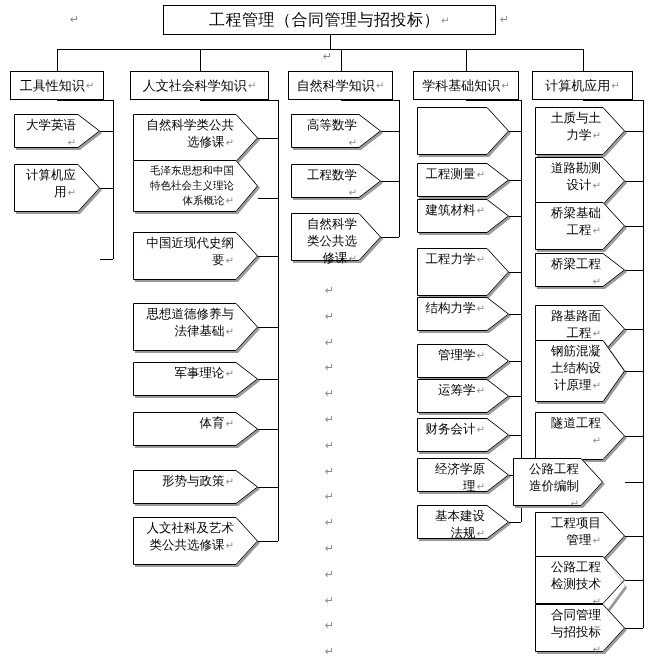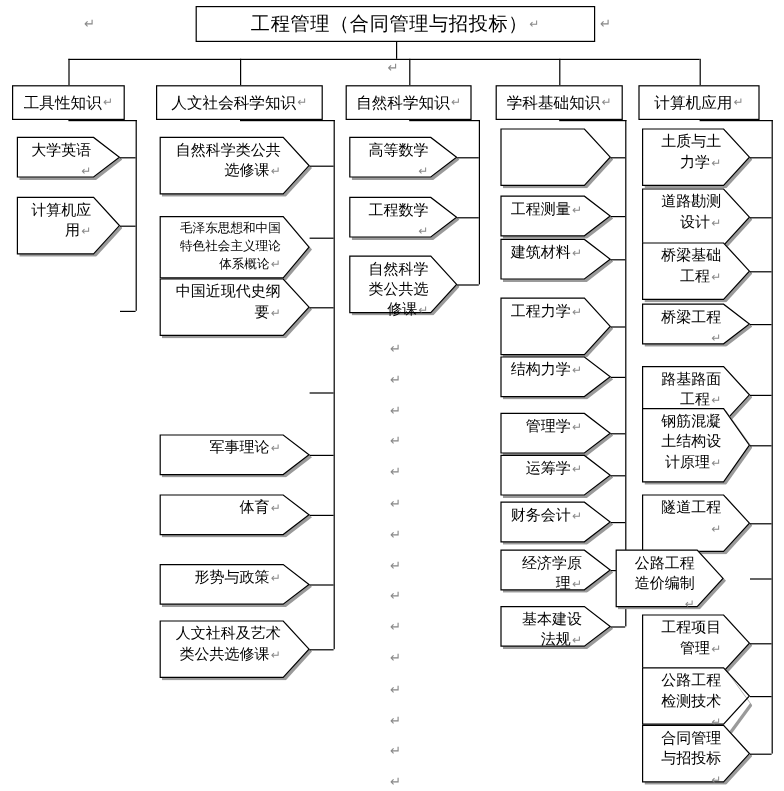--- a/index.html
+++ b/index.html
@@ -149,38 +149,46 @@
     <div class="line-h" style="left: 200px; top: 100px; width: 79px;"></div>
     <div class="penta" style="left: 133px; top: 114px; width: 125px; height: 48px;">
       <div class="shadow"></div>
       <div class="body"></div>
       <svg class="outline" width="128" height="51">
         <polygon points="0.5,0.5 103,0.5 124.5,24 103,47.5 0.5,47.5" fill="none" stroke="#000000" stroke-width="1"></polygon>
       </svg>
       <div class="label"><span>自然科学类公共选修课</span><span class="pil-inline">↵</span></div>
     </div>
     <div class="line-h" style="left: 258px; top: 138px; width: 20px;"></div>
-    <div class="penta small" style="left: 133px; top: 180px; width: 125px; height: 52px; text-decoration: underline;">
+    <div class="penta small" style="left: 133px; top: 160px; width: 125px; height: 52px; text-decoration: underline;">
       <div class="shadow"></div>
       <div class="body"></div>
       <svg class="outline" width="128" height="55">
         <polygon points="0.5,0.5 103,0.5 124.5,26 103,51.5 0.5,51.5" fill="none" stroke="#000000" stroke-width="1"></polygon>
       </svg>
       <div class="label"><span>毛泽东思想和中国特色社会主义理论体系概论</span><span class="pil-inline">↵</span></div>
     </div>
     <div class="line-h" style="left: 258px; top: 198px; width: 20px;"></div>
     <div class="penta" style="left: 133px; top: 232px; width: 125px; height: 48px;">
       <div class="shadow"></div>
       <div class="body"></div>
       <svg class="outline" width="128" height="51">
         <polygon points="0.5,0.5 103,0.5 124.5,24 103,47.5 0.5,47.5" fill="none" stroke="#000000" stroke-width="1"></polygon>
       </svg>
       <div class="label"><span>中国近现代史纲要</span><span class="pil-inline">↵</span></div>
     </div>
     <div class="line-h" style="left: 258px; top: 256px; width: 20px;"></div>
+    <div class="penta" style="left: 133px; top: 303px; width: 125px; height: 48px;">
+      <div class="shadow"></div>
+      <div class="body"></div>
+      <svg class="outline" width="128" height="51">
+        <polygon points="0.5,0.5 103,0.5 124.5,24 103,47.5 0.5,47.5" fill="none" stroke="#000000" stroke-width="1"></polygon>
+      </svg>
+      <div class="label"><span>思想道德修养与法律基础</span><span class="pil-inline">↵</span></div>
+    </div>
     <div class="line-h" style="left: 258px; top: 327px; width: 20px;"></div>
     <div class="penta" style="left: 133px; top: 362px; width: 125px; height: 34px;">
       <div class="shadow"></div>
       <div class="body"></div>
       <svg class="outline" width="128" height="37">
         <polygon points="0.5,0.5 103,0.5 124.5,17 103,33.5 0.5,33.5" fill="none" stroke="#000000" stroke-width="1"></polygon>
       </svg>
       <div class="label"><span>军事理论</span><span class="pil-inline">↵</span></div>
     </div>
     <div class="line-h" style="left: 258px; top: 379px; width: 20px;"></div>

